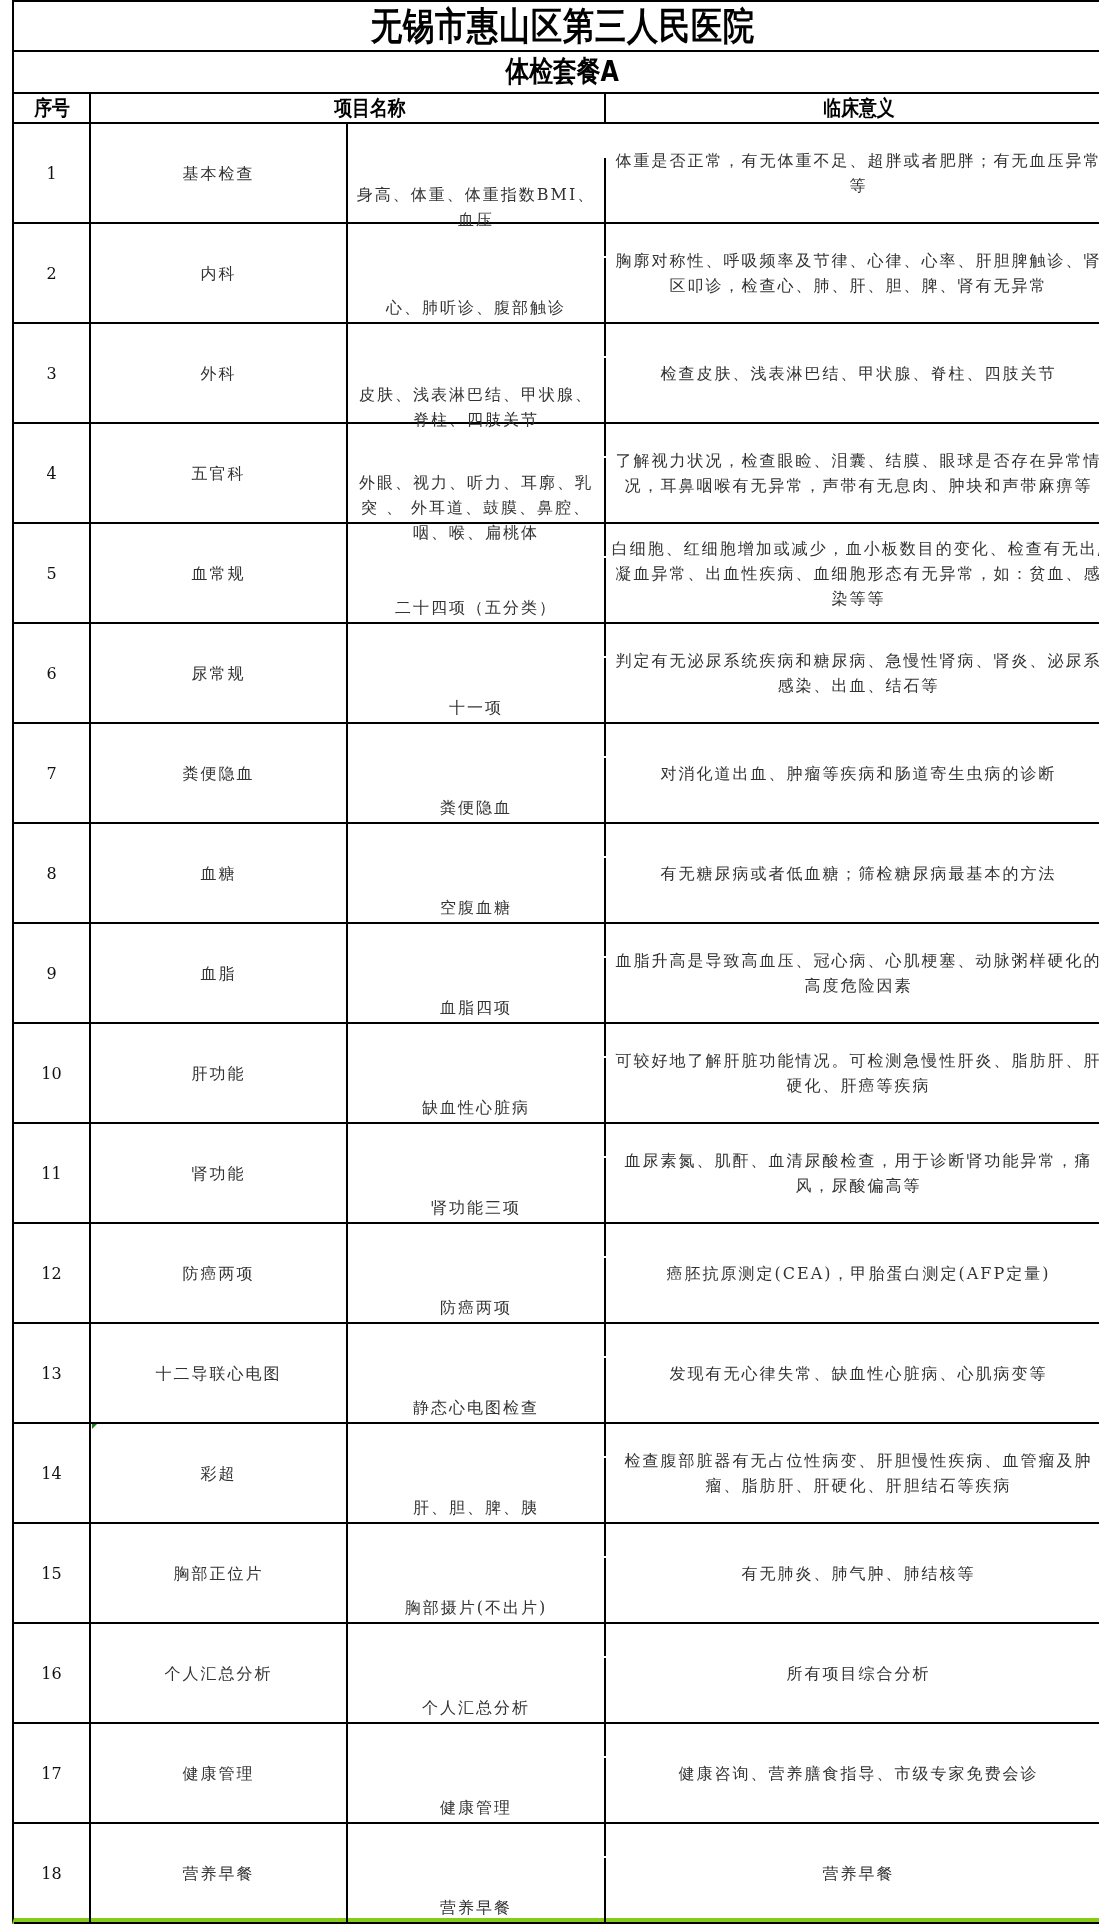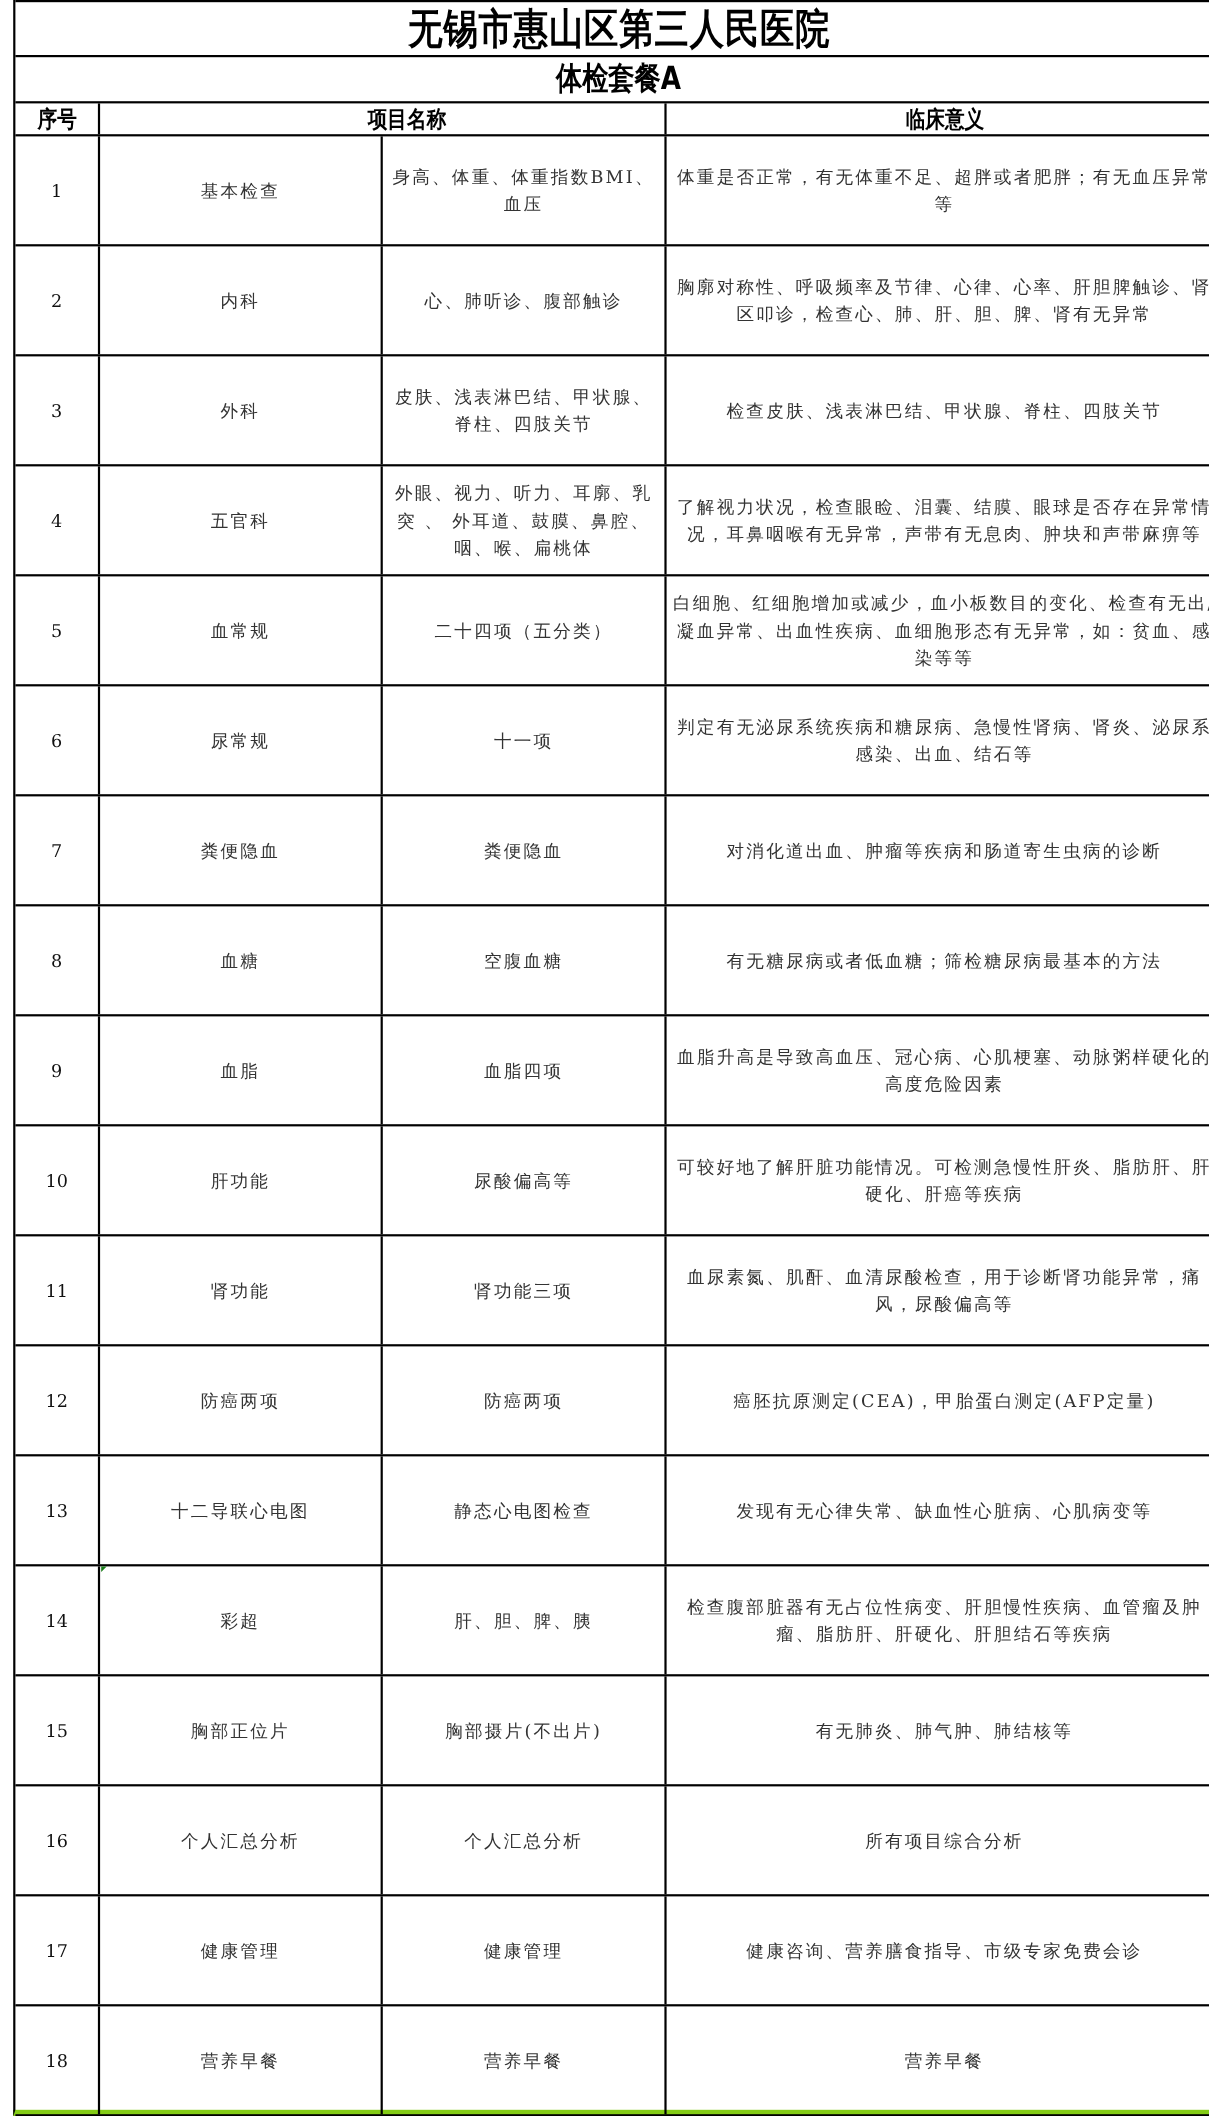--- a/index.html
+++ b/index.html
@@ -47,21 +47,21 @@
       border-bottom: 2px solid #000;
     }
     .cell {
       position: absolute; top: 0; height: 98px;
       display: flex; align-items: center; justify-content: center;
       text-align: center; color: #333;
       font-size: 16px; line-height: 25px; letter-spacing: 2px;
     }
     .c-seq { left: 0; width: 77px; border-right: 2px solid #000; color: #111; font-size: 16px; letter-spacing: 0; }
     .c-item { left: 77px; width: 257px; border-right: 2px solid #000; }
-    .c-detail { left: 334px; width: 258px; border-right: 2px solid #000; padding: 0 4px; }
+    .c-detail { left: 334px; width: 258px; border-right: 2px solid #000; padding: 0 4px; margin-top: 34px; }
     .c-sig { left: 592px; width: 505px; padding: 0 4px; border-radius: 14px; }
     .marker {
       position: absolute; left: 78px; top: 0; width: 0; height: 0;
       border-top: 5px solid #1a7f1a; border-right: 5px solid transparent;
     }
   </style>
 </head>
 <body>
 
 <div class="sheet">
@@ -143,21 +143,21 @@
   <div class="row">
     <div class="cell c-seq">9</div>
     <div class="cell c-item">血脂</div>
     <div class="cell c-detail">血脂四项</div>
     <div class="cell c-sig">血脂升高是导致高血压、冠心病、心肌梗塞、动脉粥样硬化的高度危险因素</div>
   </div>
 
   <div class="row">
     <div class="cell c-seq">10</div>
     <div class="cell c-item">肝功能</div>
-    <div class="cell c-detail">尿酸偏高等</div>
+    <div class="cell c-detail">缺血性心脏病</div>
     <div class="cell c-sig">可较好地了解肝脏功能情况。可检测急慢性肝炎、脂肪肝、肝硬化、肝癌等疾病</div>
   </div>
 
   <div class="row">
     <div class="cell c-seq">11</div>
     <div class="cell c-item">肾功能</div>
     <div class="cell c-detail">肾功能三项</div>
     <div class="cell c-sig">血尿素氮、肌酐、血清尿酸检查，用于诊断肾功能异常，痛风，尿酸偏高等</div>
   </div>
 

